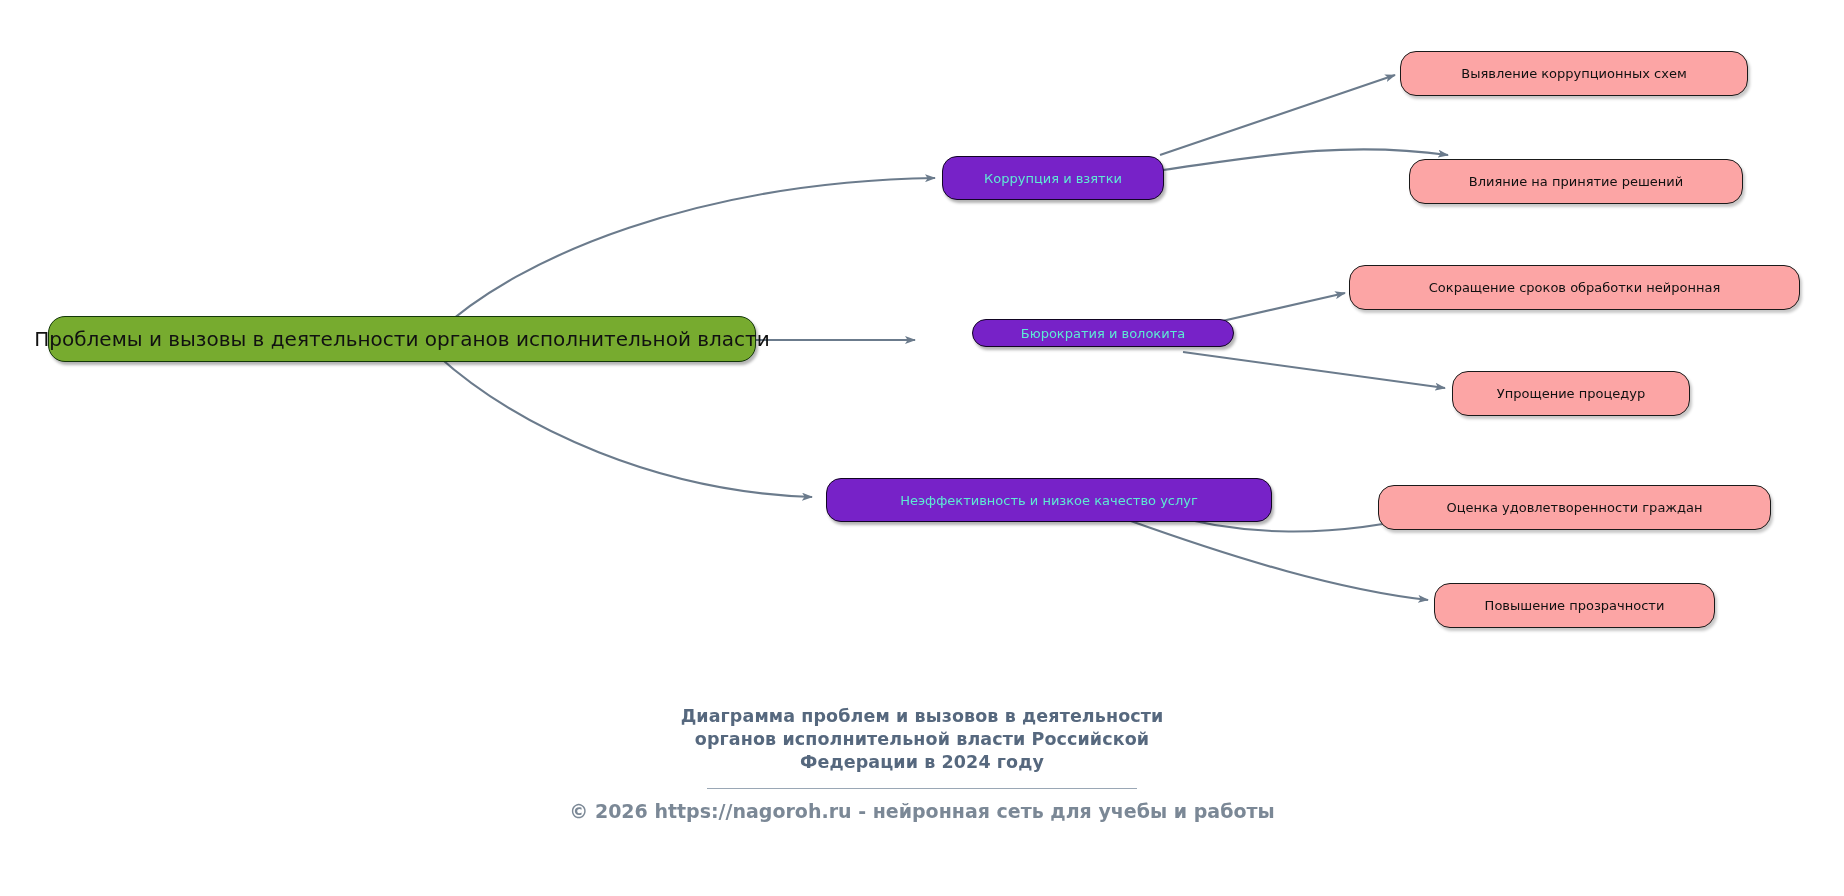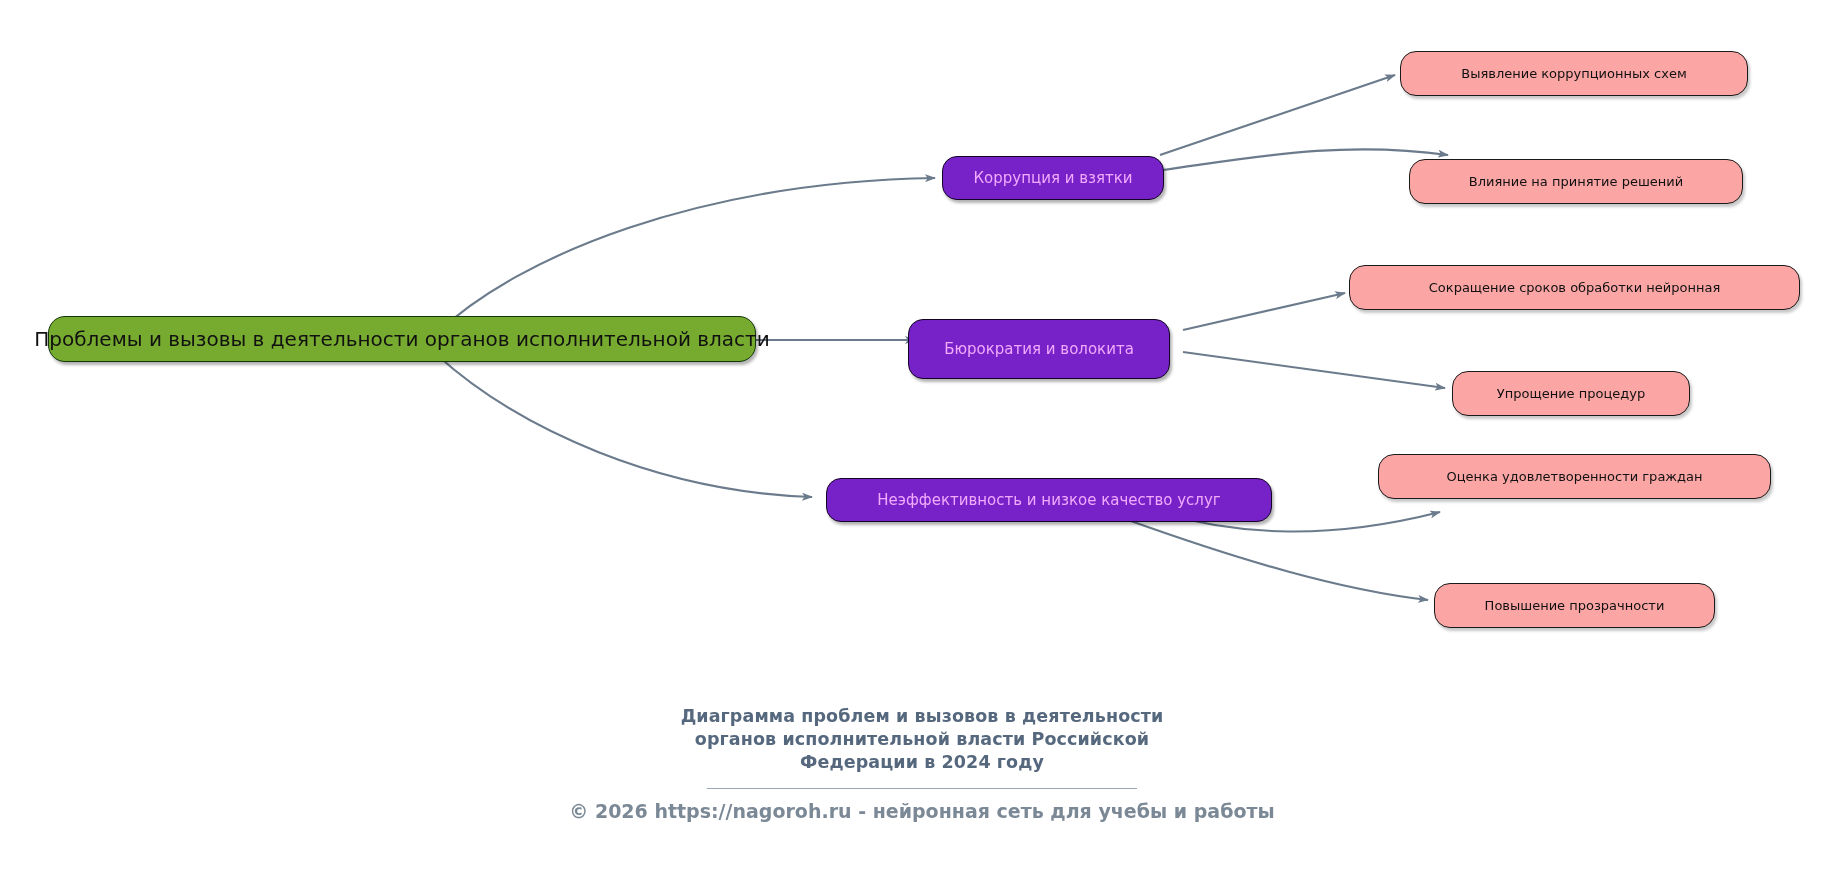--- a/index.html
+++ b/index.html
@@ -53,22 +53,22 @@
     font-size: 20px;
     padding: 0 16px;
     box-shadow: 2px 3px 3px rgba(0,0,0,0.30);
   }
 
   
   .node.branch {
     background: #7722c8;
     border: 1.6px solid #120524;
     border-radius: 15px;
-    color: #f0abfc;
-    font-size: 15px;
+    color: #5eead4;
+    font-size: 13px;
     padding: 0 18px;
     box-shadow: 2px 3px 3px rgba(0,0,0,0.30);
   }
 
   
   .node.leaf {
     background: #fca5a5;
     border: 1.7px solid #1a1a1a;
     border-radius: 16px;
     color: #111111;
@@ -141,21 +141,21 @@
   </svg>
 
   <div class="node root" style="left:48px; top:316px; width:708px; height:46px;">
     <span class="node-label">Проблемы и вызовы в деятельности органов исполнительной власти</span>
   </div>
 
   <div class="node branch" style="left:942px; top:156px; width:222px; height:44px;">
     <span class="node-label">Коррупция и взятки</span>
   </div>
 
-  <div class="node branch" style="left:908px; top:319px; width:262px; height:60px;align-items:center;">
+  <div class="node branch" style="left:972px; top:319px; width:262px; height:28px;align-items:center;">
     <span class="node-label">Бюрократия и волокита</span>
   </div>
 
   <div class="node branch" style="left:826px; top:478px; width:446px; height:44px;">
     <span class="node-label">Неэффективность и низкое качество услуг</span>
   </div>
 
   <div class="node leaf" style="left:1400px; top:51px; width:348px; height:45px;">
     <span class="node-label">Выявление коррупционных схем</span>
   </div>
@@ -165,21 +165,21 @@
   </div>
 
   <div class="node leaf" style="left:1349px; top:265px; width:451px; height:45px;">
     <span class="node-label">Сокращение сроков обработки нейронная</span>
   </div>
 
   <div class="node leaf" style="left:1452px; top:371px; width:238px; height:45px;">
     <span class="node-label">Упрощение процедур</span>
   </div>
 
-  <div class="node leaf" style="left:1378px; top:454px; width:393px; height:45px;">
+  <div class="node leaf" style="left:1378px; top:485px; width:393px; height:45px;">
     <span class="node-label">Оценка удовлетворенности граждан</span>
   </div>
 
   <div class="node leaf" style="left:1434px; top:583px; width:281px; height:45px;">
     <span class="node-label">Повышение прозрачности</span>
   </div>
 
   <div id="caption">
     <div class="cap-line">Диаграмма проблем и вызовов в деятельности</div>
     <div class="cap-line">органов исполнительной власти Российской</div>

